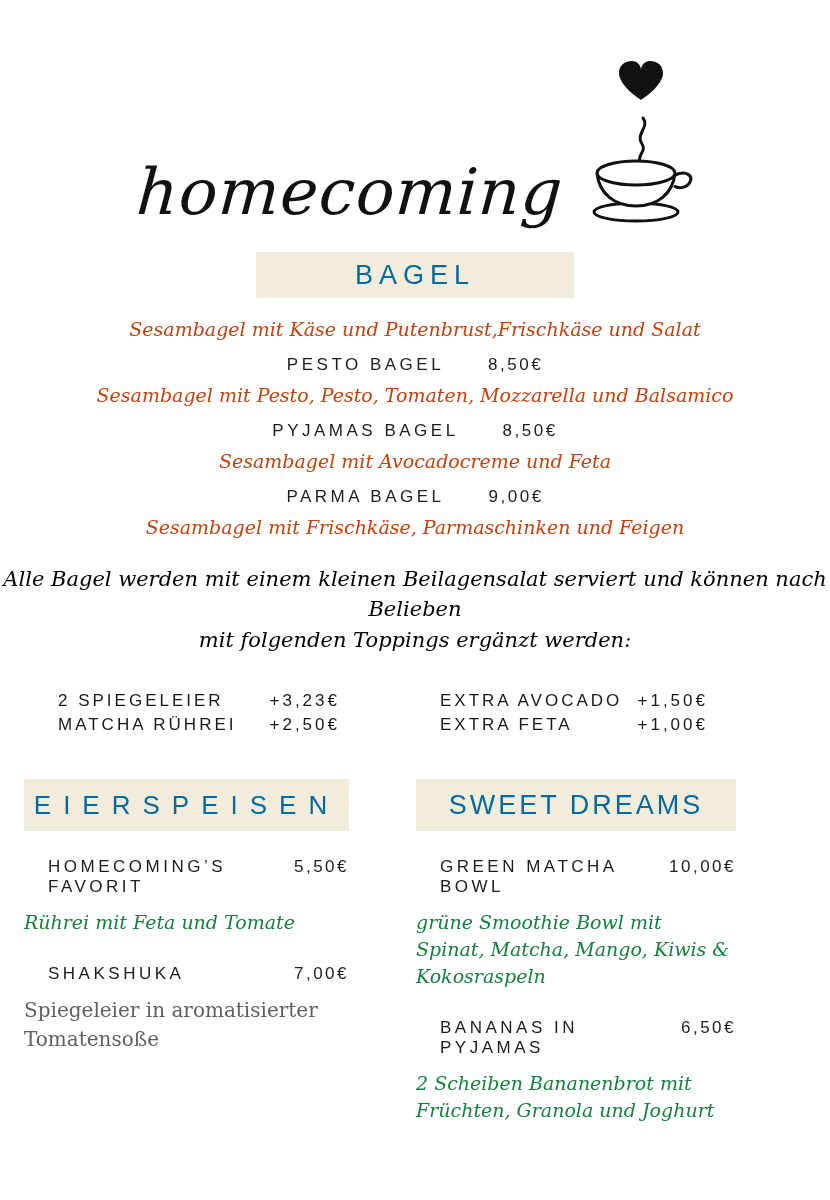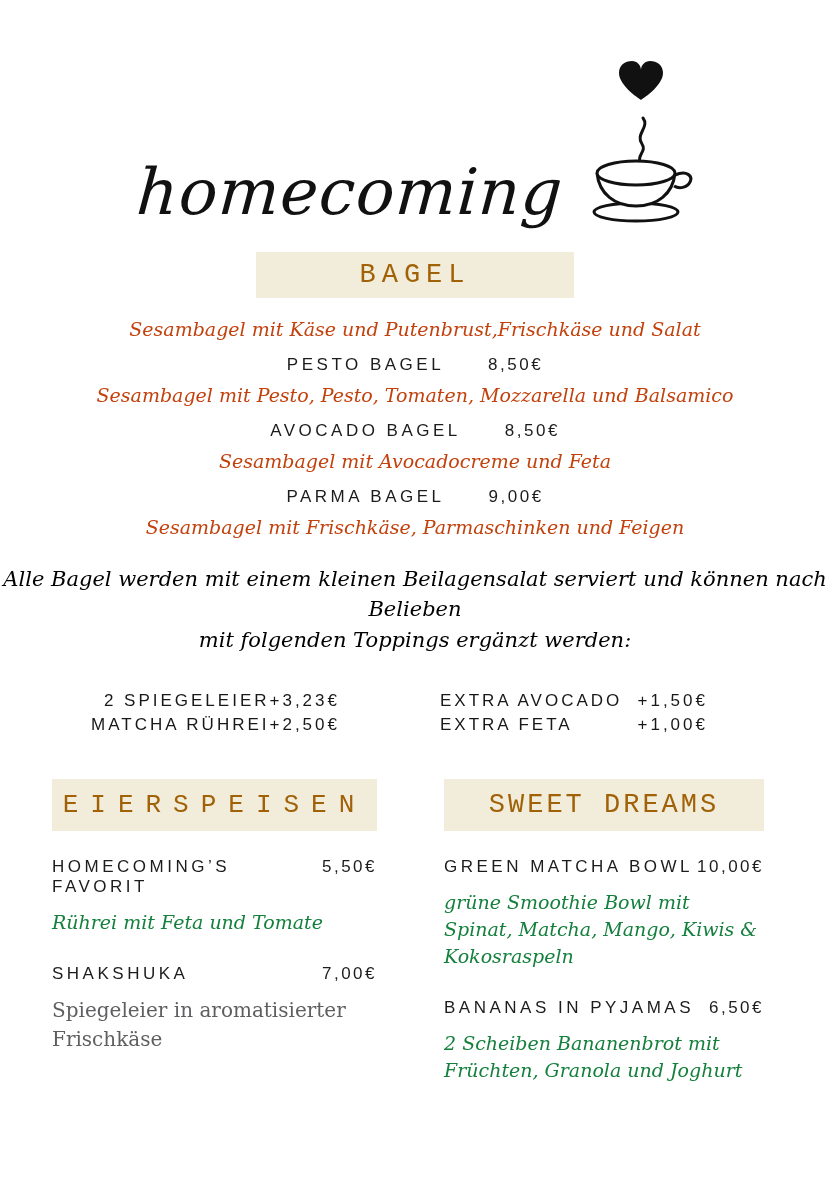--- a/index.html
+++ b/index.html
@@ -33,22 +33,22 @@
     font-size: 29px;
     letter-spacing: 8px;
     color: #1f1f1f;
   }
   
   .band {
     background: #f2ecdb;
     display: flex; align-items: center; justify-content: center;
   }
   .band-title {
-    font-family: Liberation Mono, monospace;
-    color: #a16207;
+    font-family: Liberation Sans, sans-serif;
+    color: #0369a1;
   }
   .bagel-band { width: 318px; height: 46px; margin: 26px auto 0 auto; }
   .bagel-band .band-title { font-size: 27px; letter-spacing: 6px; }
   
   .bagel-items { margin-top: 20px; }
   .menu-item-center { text-align: center; margin-bottom: 15px; }
   .item-line-center {
     display: flex; justify-content: center; align-items: baseline; gap: 44px;
   }
   .item-name {
@@ -70,41 +70,41 @@
     text-align: center;
     font-family: "DejaVu Serif", serif;
     font-style: italic;
     font-size: 21px;
     color: #000000;
     line-height: 1.45;
   }
   
   .toppings { display: flex; margin-top: 36px; padding-left: 58px; }
   .toppings-block { display: flex; flex-direction: column; gap: 4px; }
-  .toppings-left { width: 282px; align-items: flex-end; }
+  .toppings-left { width: 282px; }
   .toppings-right { width: 268px; margin-left: 100px; }
   .topping-row { display: flex; justify-content: space-between; align-items: baseline; }
   .topping-name, .topping-price {
     font-size: 17px; letter-spacing: 3px; color: #18181a; font-weight: 500;
   }
   
   .columns {
     display: grid;
     grid-template-columns: 325px 320px;
     column-gap: 67px;
-    padding-left: 52px;
+    padding-left: 24px;
     margin-top: 44px;
   }
   .col-band { height: 52px; }
   .col-band-left .band-title { font-size: 26px; letter-spacing: 12px; }
   .col-band-right .band-title { font-size: 27px; letter-spacing: 3px; }
   .col-items { margin-top: 26px; }
   .col-item { margin-bottom: 28px; }
   .item-line-split {
-    display: flex; justify-content: space-between; align-items: baseline;
+    display: flex; justify-content: space-between; align-items: baseline; margin-left: 24px;
   }
   .col-desc {
     margin-top: 12px;
     font-family: "DejaVu Serif", serif;
     font-style: italic;
     font-size: 19px;
     color: #15803d;
     line-height: 1.42;
   }
   .col-desc.no-italic { font-style: normal; color: #5f5f62; font-size: 20px; }
@@ -144,21 +144,21 @@
   </div>
   <div class="menu-item-center">
     <div class="item-line-center">
       <span class="item-name">PESTO BAGEL</span>
       <span class="item-price">8,50€</span>
     </div>
     <div class="item-desc">Sesambagel mit Pesto, Pesto, Tomaten, Mozzarella und Balsamico</div>
   </div>
   <div class="menu-item-center">
     <div class="item-line-center">
-      <span class="item-name">AVOCADO BAGEL</span>
+      <span class="item-name">PYJAMAS BAGEL</span>
       <span class="item-price">8,50€</span>
     </div>
     <div class="item-desc">Sesambagel mit Avocadocreme und Feta</div>
   </div>
   <div class="menu-item-center">
     <div class="item-line-center">
       <span class="item-name">PARMA BAGEL</span>
       <span class="item-price">9,00€</span>
     </div>
     <div class="item-desc">Sesambagel mit Frischkäse, Parmaschinken und Feigen</div>
@@ -205,21 +205,21 @@
           <span class="item-name">HOMECOMING’S FAVORIT</span>
           <span class="item-price">5,50€</span>
         </div>
         <div class="col-desc">Rührei mit Feta und Tomate</div>
       </div>
       <div class="col-item">
         <div class="item-line-split">
           <span class="item-name">SHAKSHUKA</span>
           <span class="item-price">7,00€</span>
         </div>
-        <div class="col-desc no-italic">Spiegeleier in aromatisierter Frischkäse</div>
+        <div class="col-desc no-italic">Spiegeleier in aromatisierter Tomatensoße</div>
       </div>
     </div>
   </div>
 
   <div>
     <div class="band col-band col-band-right">
       <div class="band-title">SWEET DREAMS</div>
     </div>
     <div class="col-items">
       <div class="col-item">

